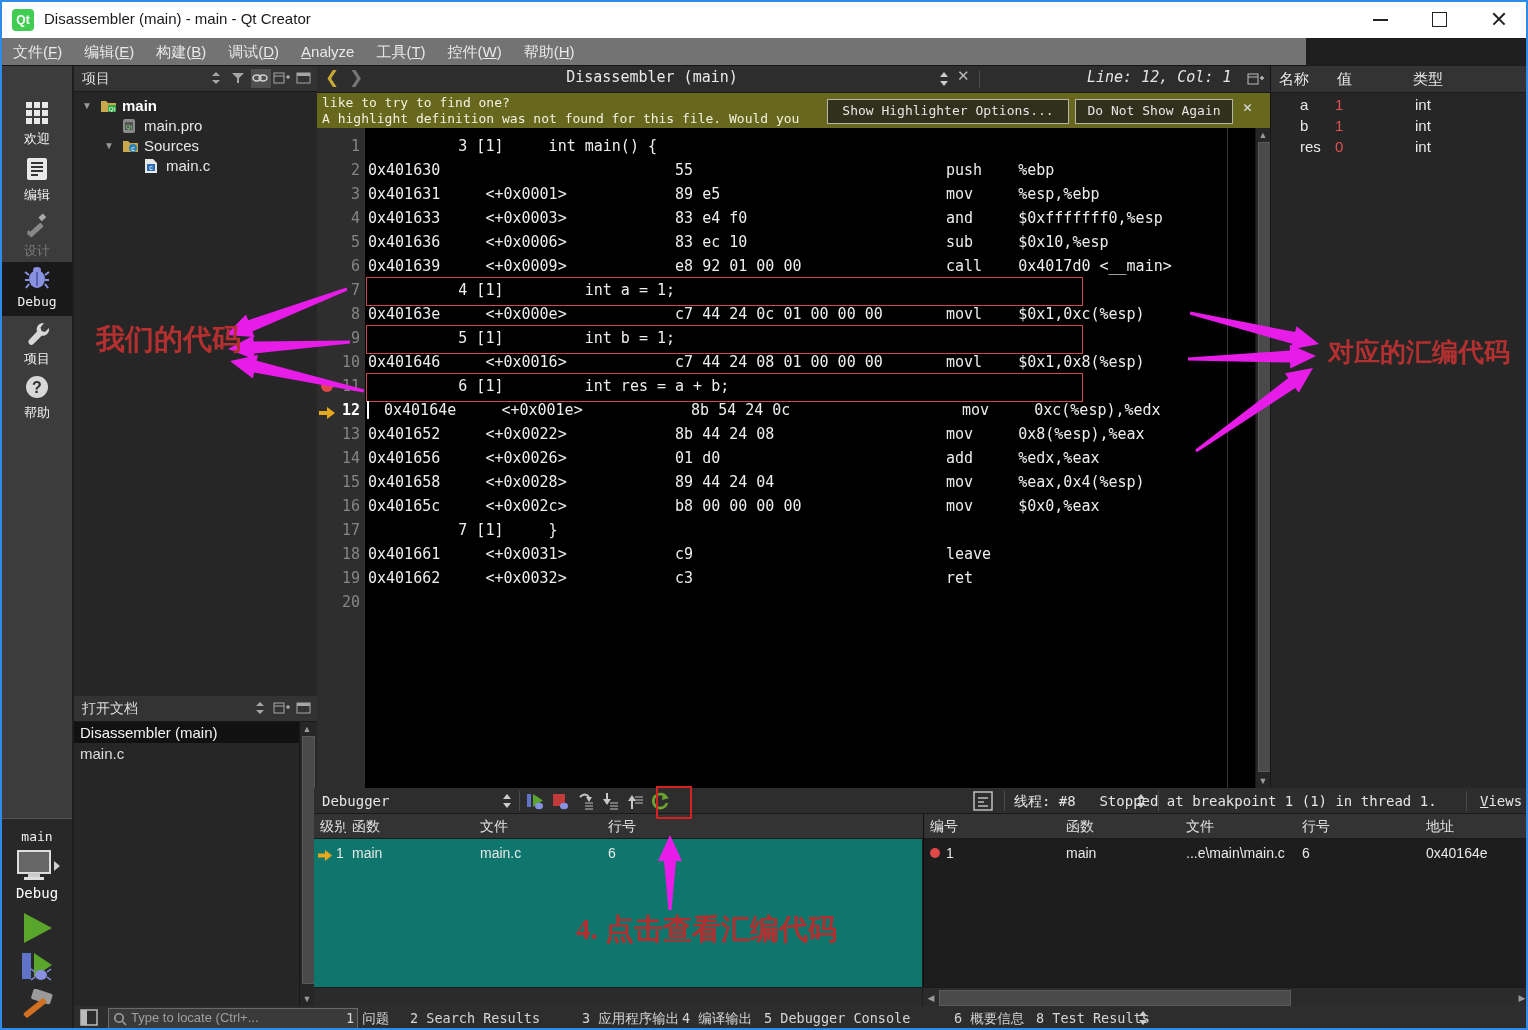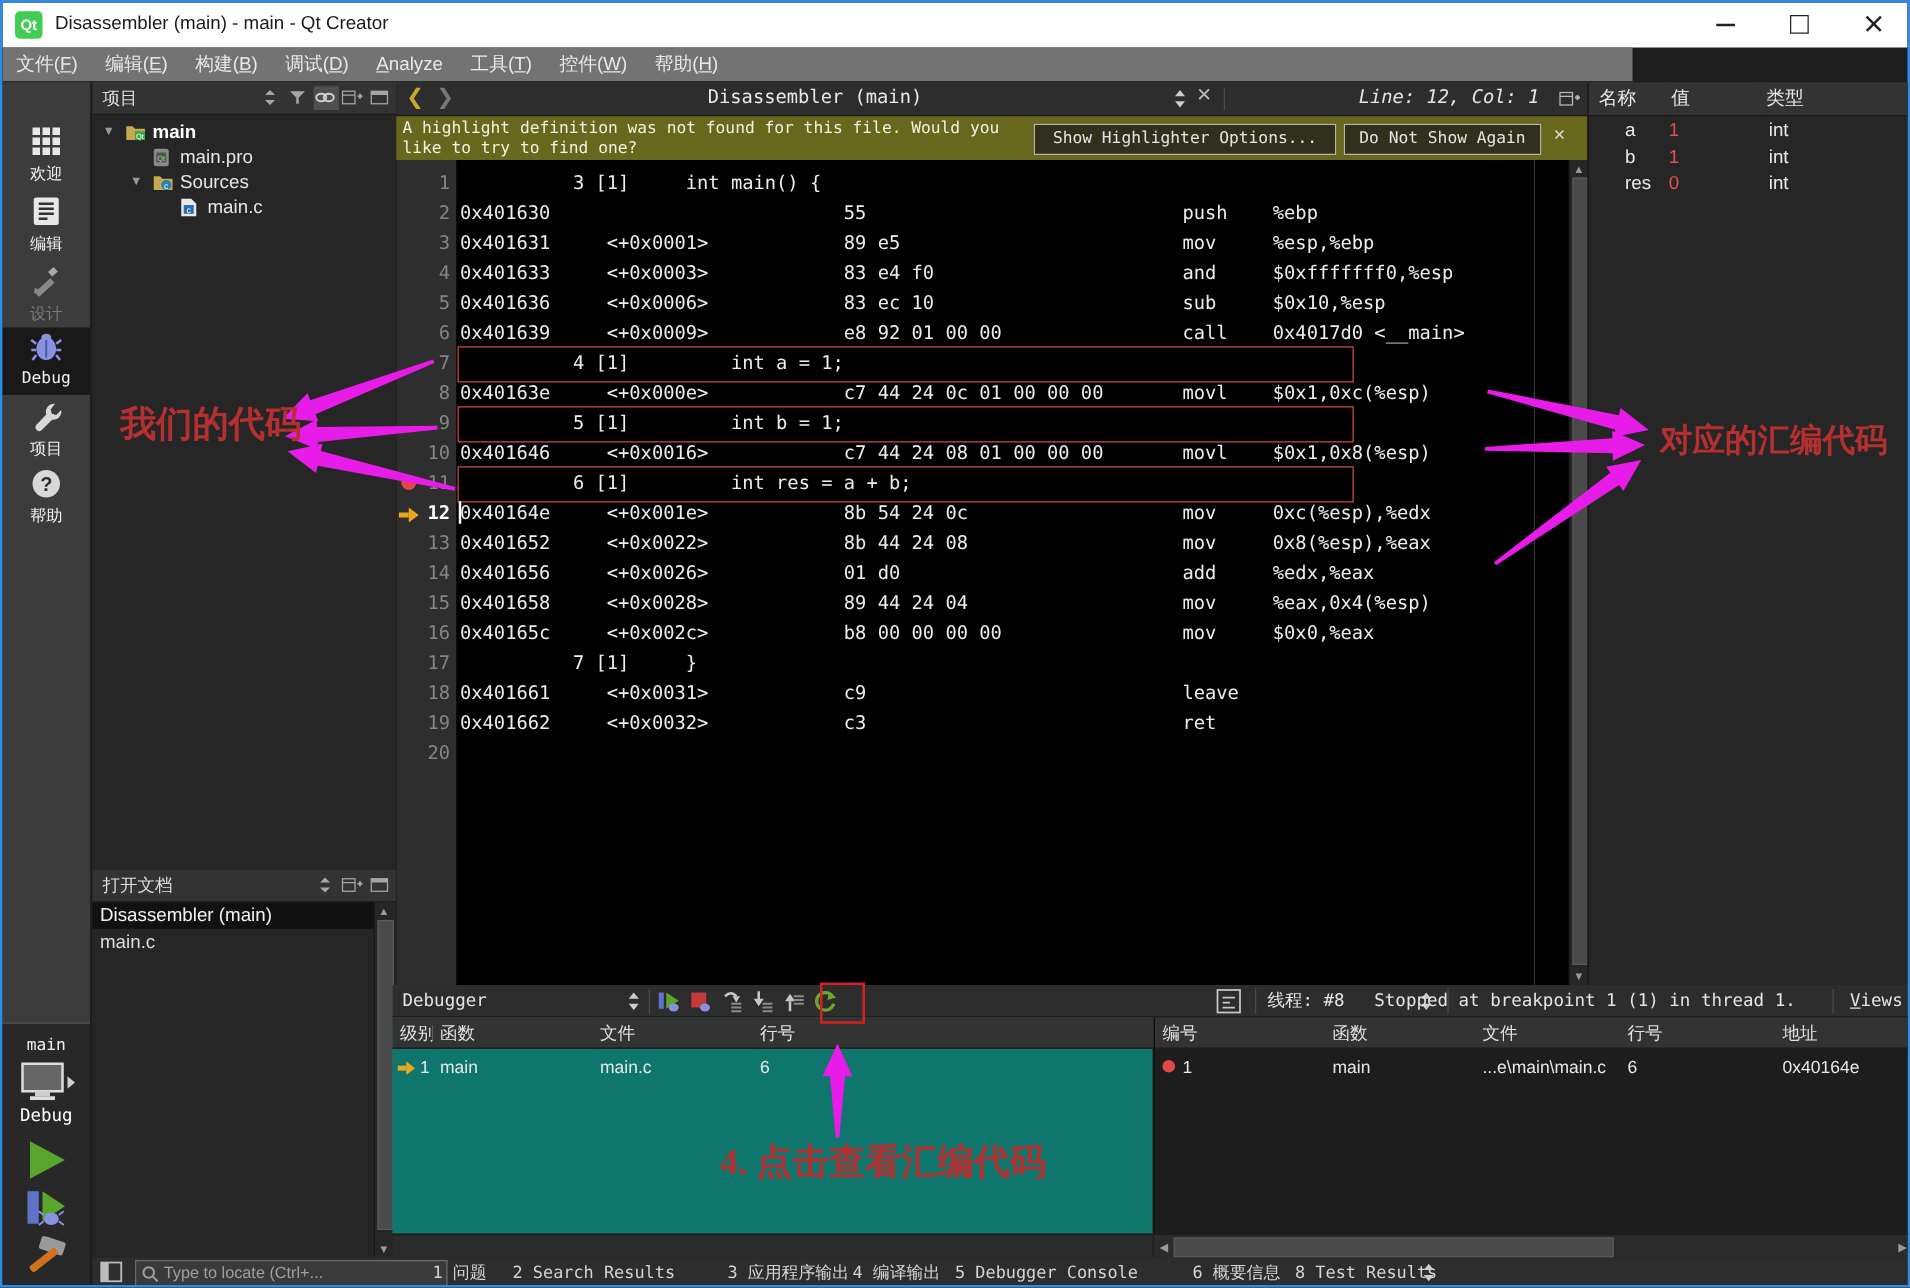--- a/index.html
+++ b/index.html
@@ -293,22 +293,22 @@
     <span class="abs" style="left:930px;top:4px;"><svg width="18" height="18">
           <rect x="1" y="4" width="10" height="10" fill="none" stroke="#bbb"></rect>
           <line x1="1" y1="7" x2="11" y2="7" stroke="#bbb"></line>
           <line x1="13" y1="8" x2="17" y2="8" stroke="#bbb" stroke-width="1.5"></line>
           <line x1="15" y1="6" x2="15" y2="10" stroke="#bbb" stroke-width="1.5"></line>
         </svg></span>
   </div>
 
   <div id="notifbar" class="abs">
     <div style="position:absolute;left:5px;top:2px;">
+      <div>like to try to find one?</div>
       <div>A highlight definition was not found for this file. Would you</div>
-      <div>like to try to find one?</div>
     </div>
     <div class="notif-btn" style="left:510px;width:240px;">Show Highlighter Options...</div>
     <div class="notif-btn" style="left:758px;width:156px;">Do Not Show Again</div>
     <div class="abs" style="left:926px;top:6px;font-size:15px;color:#ddd;">✕</div>
   </div>
 
   <div id="code-area" class="abs">
     <div id="gutter">
         <div class="lnum" style="top: 6px;">1</div>
         <div class="lnum" style="top: 30px;">2</div>
@@ -346,21 +346,21 @@
         <div class="code-line" style="top: 126px;">0x401639     &lt;+0x0009&gt;            e8 92 01 00 00                call    0x4017d0 &lt;__main&gt;</div>
         <div class="code-line" style="top: 150px;">          4 [1]         int a = 1;</div>
         <div class="srcbox" style="top: 149px;"></div>
         <div class="code-line" style="top: 174px;">0x40163e     &lt;+0x000e&gt;            c7 44 24 0c 01 00 00 00       movl    $0x1,0xc(%esp)</div>
         <div class="code-line" style="top: 198px;">          5 [1]         int b = 1;</div>
         <div class="srcbox" style="top: 197px;"></div>
         <div class="code-line" style="top: 222px;">0x401646     &lt;+0x0016&gt;            c7 44 24 08 01 00 00 00       movl    $0x1,0x8(%esp)</div>
         <div class="code-line" style="top: 246px;">          6 [1]         int res = a + b;</div>
         <div class="srcbox" style="top: 245px;"></div>
         <div style="position: absolute; left: 50px; top: 273px; width: 2px; height: 18px; background: rgb(255, 255, 255); z-index: 6;"></div>
-        <div class="code-line" style="top: 270px;">0x40164e     &lt;+0x001e&gt;            8b 54 24 0c                   mov     0xc(%esp),%edx</div>
+        <div class="code-line" style="top: 270px; padding-left: 16px;">0x40164e     &lt;+0x001e&gt;            8b 54 24 0c                   mov     0xc(%esp),%edx</div>
         <div class="code-line" style="top: 294px;">0x401652     &lt;+0x0022&gt;            8b 44 24 08                   mov     0x8(%esp),%eax</div>
         <div class="code-line" style="top: 318px;">0x401656     &lt;+0x0026&gt;            01 d0                         add     %edx,%eax</div>
         <div class="code-line" style="top: 342px;">0x401658     &lt;+0x0028&gt;            89 44 24 04                   mov     %eax,0x4(%esp)</div>
         <div class="code-line" style="top: 366px;">0x40165c     &lt;+0x002c&gt;            b8 00 00 00 00                mov     $0x0,%eax</div>
         <div class="code-line" style="top: 390px;">          7 [1]     }</div>
         <div class="code-line" style="top: 414px;">0x401661     &lt;+0x0031&gt;            c9                            leave</div>
         <div class="code-line" style="top: 438px;">0x401662     &lt;+0x0032&gt;            c3                            ret</div>
         <div class="code-line" style="top: 462px;"></div>
       </div>
 

